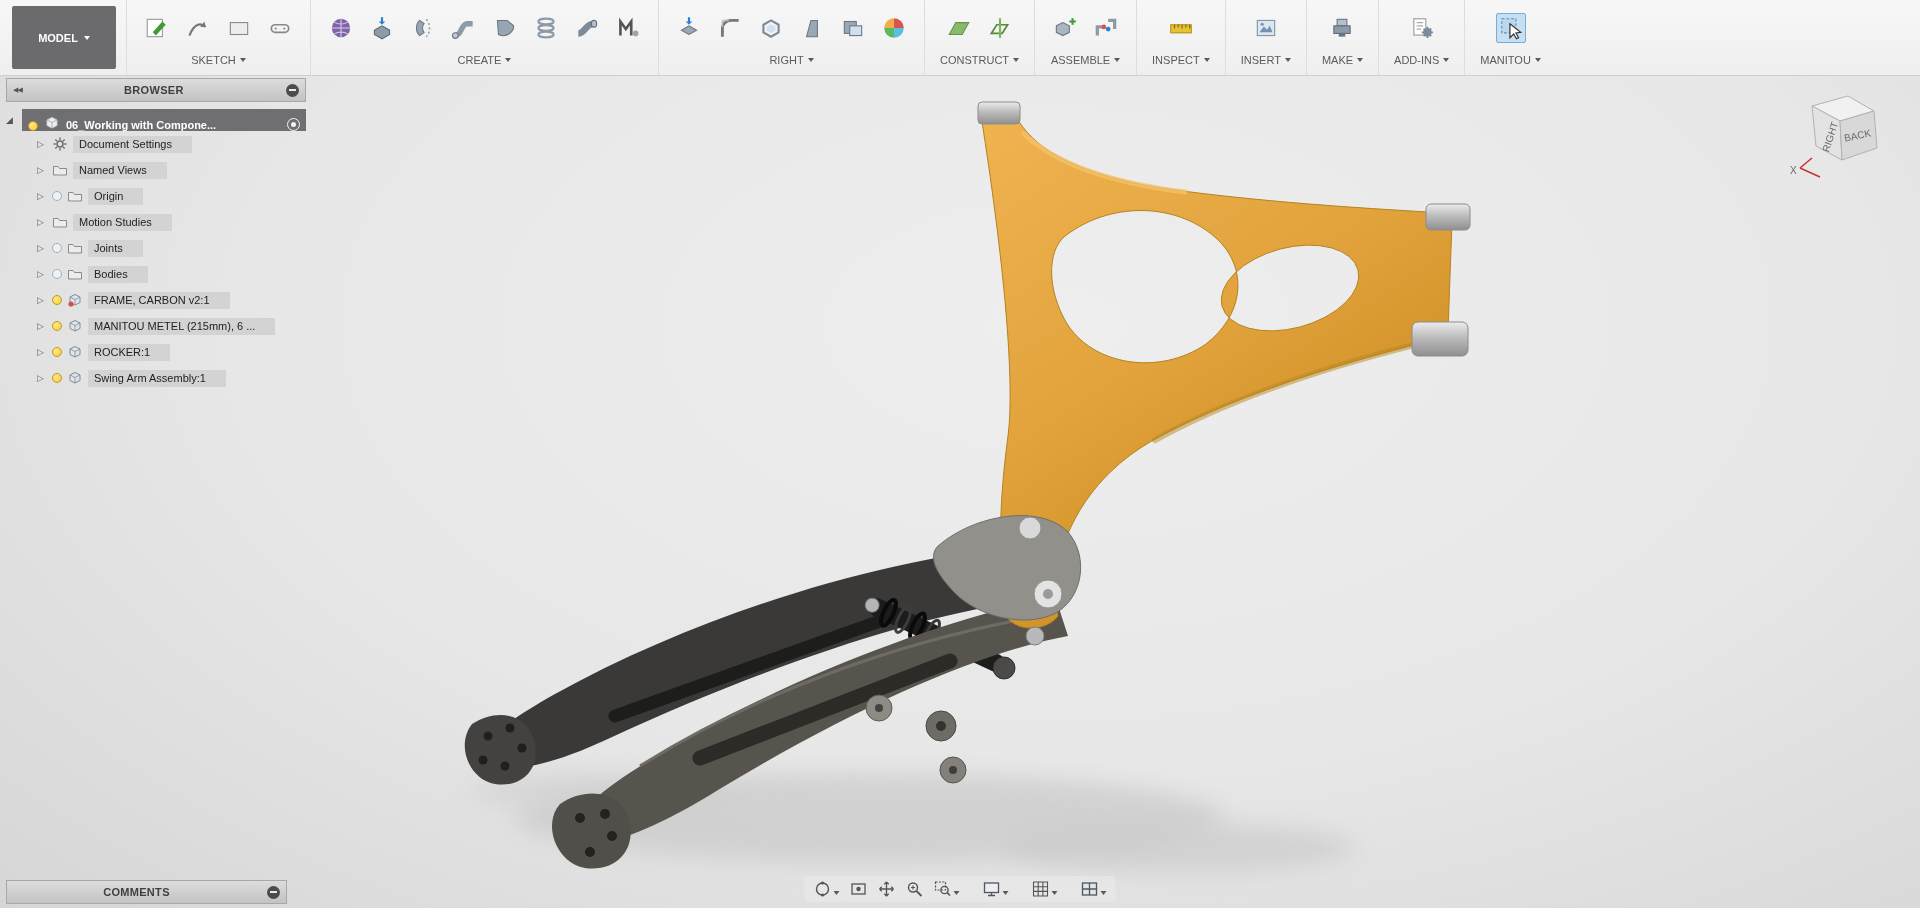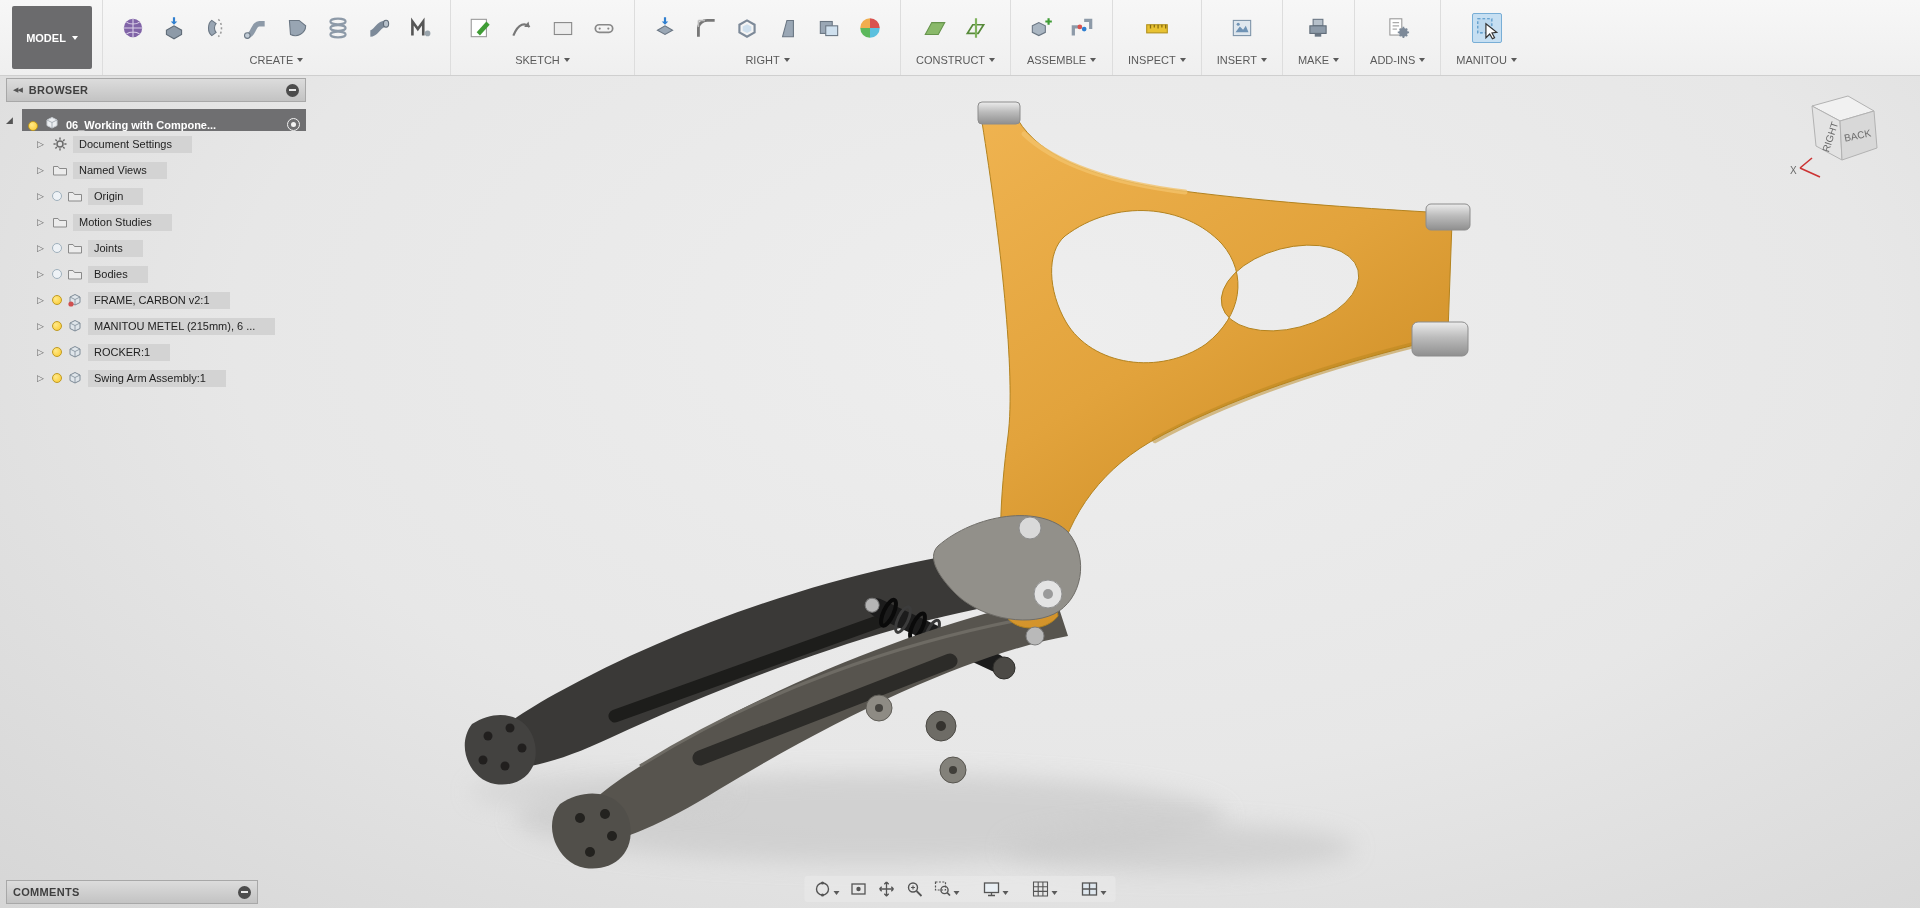--- a/index.html
+++ b/index.html
@@ -3,21 +3,21 @@
 <meta charset="utf-8">
 <style>
   * { box-sizing: border-box; margin: 0; padding: 0; }
   html,body { width:1920px; height:914px; overflow:hidden; background:#fff;
               font-family:"Liberation Sans","DejaVu Sans",sans-serif; }
 
   
   #toolbar { position:absolute; left:0; top:0; width:1920px; height:76px;
              background:linear-gradient(#f7f7f7,#efefef); border-bottom:1px solid #cfcfcf;
              display:flex; align-items:stretch; }
-  #model-btn { margin:6px 10px 6px 12px; width:80px; background:#6b6b6d; border-radius:2px;
+  #model-btn { margin:6px 10px 6px 12px; width:104px; background:#6b6b6d; border-radius:2px;
                color:#fff; font-size:11px; font-weight:bold; display:flex; align-items:center;
                justify-content:center; gap:6px; cursor:pointer; }
   #model-btn .caret { border-top-color:#fff; }
   .tb-group { display:flex; flex-direction:column; align-items:center; justify-content:flex-start;
               padding:5px 15px 3px 15px; border-left:1px solid #ddd; }
   .tb-group:first-of-type { border-left:none; }
   .tb-icons { display:flex; align-items:center; gap:11px; height:46px; }
   .ticon { width:30px; height:30px; display:flex; align-items:center; justify-content:center; cursor:pointer; }
   .ticon svg { width:26px; height:26px; }
   .ticon.active-tool { background:#c6dff2; border:1px solid #78aed6; border-radius:2px; }
@@ -29,21 +29,21 @@
   #canvas { position:absolute; left:0; top:76px; width:1920px; height:832px;
             background:radial-gradient(ellipse at 55% 30%, #eeeeee 0%, #e7e7e7 55%, #d6d6d6 100%); }
   #scene { position:absolute; left:0; top:0; width:100%; height:100%; }
 
   
   #browser { position:absolute; left:6px; top:2px; width:300px; font-size:11px; }
   .panel-header { height:24px; background:linear-gradient(#dcdcdc,#c3c3c3); border:1px solid #a8a8a8;
                   display:flex; align-items:center; padding:0 6px; gap:7px; color:#3f3f3f;
                   font-weight:bold; letter-spacing:.3px; }
   .panel-header .collapse { font-size:7px; color:#555; cursor:pointer; letter-spacing:-1px; }
-  .panel-header .title { flex:1; }
+  .panel-header .title { flex:1;text-align:center; }
   .panel-circle { width:13px; height:13px; border-radius:50%; background:#4c4c4c; position:relative; cursor:pointer; }
   .panel-circle::after { content:""; position:absolute; left:3px; top:5.5px; width:7px; height:2px; background:#e8e8e8; }
   .root-row { display:flex; align-items:center; margin-top:7px; gap:4px; }
   .twisty-root { font-size:9px; color:#555; width:12px; cursor:pointer; }
   .root-bar { flex:1; height:22px; background:#6f6f71; display:flex; align-items:flex-end; gap:6px;
               padding:0 6px; color:#fff; font-weight:bold; cursor:pointer; }
   .root-bar .root-label { flex:1; white-space:nowrap; overflow:hidden; }
   .radio-activate { width:13px; height:13px; border:1.5px solid #f2f2f2; border-radius:50%;
                     position:relative; cursor:pointer; flex:0 0 auto; }
   .radio-activate::after { content:""; position:absolute; left:2.5px; top:2.5px; width:5px; height:5px;
@@ -63,35 +63,68 @@
   
   #nav-toolbar { position:absolute; left:50%; bottom:6px; transform:translateX(-50%);
                  display:flex; align-items:center; gap:4px; background:rgba(235,235,235,.55);
                  border-radius:3px; padding:2px 6px; }
   .nav-btn { display:flex; align-items:flex-end; gap:2px; padding:2px 3px; cursor:pointer; border-radius:2px; }
   .nav-btn svg { width:18px; height:18px; }
   .nav-gap { width:9px; }
   .nav-btn .caret { border-top-width:4px; margin-bottom:3px; }
 
   
-  #comments-bar { position:absolute; left:6px; bottom:4px; width:252px; font-size:11px; }
+  #comments-bar { position:absolute; left:6px; bottom:4px; width:281px; font-size:11px; }
 </style>
 </head>
 <body>
 
 <div id="toolbar">
   <div id="model-btn">
     <span>MODEL</span>
     <span class="caret"></span>
   </div>
 
   <div class="tb-group">
     <div class="tb-icons">
       <span class="ticon">
           <svg viewBox="0 0 24 24">
+            <rect x="3" y="4" width="14" height="16" fill="#fff" stroke="#999"></rect>
+            <path d="M8 16 L17 6 L20 9 L11 19 Z" fill="#3f9c35"></path>
+          </svg>
+        </span>
+      <span class="ticon">
+          <svg viewBox="0 0 24 24">
+            <path d="M4 19 C9 7 15 7 19 11" stroke="#777" stroke-width="2" fill="none"></path>
+            <path d="M19 11 L14 11 L18 6 Z" fill="#777"></path>
+          </svg>
+        </span>
+      <span class="ticon">
+          <svg viewBox="0 0 24 24">
+            <rect x="4" y="7" width="16" height="11" fill="#ededed" stroke="#888"></rect>
+          </svg>
+        </span>
+      <span class="ticon">
+          <svg viewBox="0 0 24 24">
+            <rect x="4" y="9" width="16" height="7" rx="3.5" fill="none" stroke="#888" stroke-width="1.6"></rect>
+            <circle cx="8" cy="12.5" r="1" fill="#888"></circle>
+            <circle cx="16" cy="12.5" r="1" fill="#888"></circle>
+          </svg>
+        </span>
+    </div>
+    <div class="tb-label">
+        <span>SKETCH</span>
+        <span class="caret"></span>
+      </div>
+  </div>
+
+  <div class="tb-group">
+    <div class="tb-icons">
+      <span class="ticon">
+          <svg viewBox="0 0 24 24">
             <circle cx="12" cy="12" r="8.5" fill="#8063a7"></circle>
             <path d="M12 3.5 v17 M3.5 12 h17 M6 6.5 C9 9 15 9 18 6.5 M6 17.5 C9 15 15 15 18 17.5" stroke="#d9cfe8" stroke-width="1" fill="none"></path>
           </svg>
         </span>
       <span class="ticon">
           <svg viewBox="0 0 24 24">
             <path d="M5 14 L12 10 L19 14 L19 18 L12 22 L5 18 Z" fill="#8d9aa8" stroke="#5f6b77"></path>
             <path d="M12 9 L9 6 L11 6 L11 2 L13 2 L13 6 L15 6 Z" fill="#2f7fd0"></path>
           </svg>
         </span>
@@ -127,53 +160,20 @@
         </span>
       <span class="ticon">
           <svg viewBox="0 0 24 24">
             <path d="M5 19 V6 L10 13 L15 6 V19" stroke="#555" stroke-width="2.4" fill="none"></path>
             <circle cx="19" cy="17" r="2.6" fill="#9aa5ad"></circle>
           </svg>
         </span>
     </div>
     <div class="tb-label">
         <span>CREATE</span>
-        <span class="caret"></span>
-      </div>
-  </div>
-
-  <div class="tb-group">
-    <div class="tb-icons">
-      <span class="ticon">
-          <svg viewBox="0 0 24 24">
-            <rect x="3" y="4" width="14" height="16" fill="#fff" stroke="#999"></rect>
-            <path d="M8 16 L17 6 L20 9 L11 19 Z" fill="#3f9c35"></path>
-          </svg>
-        </span>
-      <span class="ticon">
-          <svg viewBox="0 0 24 24">
-            <path d="M4 19 C9 7 15 7 19 11" stroke="#777" stroke-width="2" fill="none"></path>
-            <path d="M19 11 L14 11 L18 6 Z" fill="#777"></path>
-          </svg>
-        </span>
-      <span class="ticon">
-          <svg viewBox="0 0 24 24">
-            <rect x="4" y="7" width="16" height="11" fill="#ededed" stroke="#888"></rect>
-          </svg>
-        </span>
-      <span class="ticon">
-          <svg viewBox="0 0 24 24">
-            <rect x="4" y="9" width="16" height="7" rx="3.5" fill="none" stroke="#888" stroke-width="1.6"></rect>
-            <circle cx="8" cy="12.5" r="1" fill="#888"></circle>
-            <circle cx="16" cy="12.5" r="1" fill="#888"></circle>
-          </svg>
-        </span>
-    </div>
-    <div class="tb-label">
-        <span>SKETCH</span>
         <span class="caret"></span>
       </div>
   </div>
 
   <div class="tb-group">
     <div class="tb-icons">
       <span class="ticon">
           <svg viewBox="0 0 24 24">
             <path d="M5 14 L12 10 L19 14 L12 18 Z" fill="#9aa7b5" stroke="#6a7683"></path>
             <path d="M12 9 L9 6 L11 6 L11 2 L13 2 L13 6 L15 6 Z" fill="#2f7fd0"></path>

